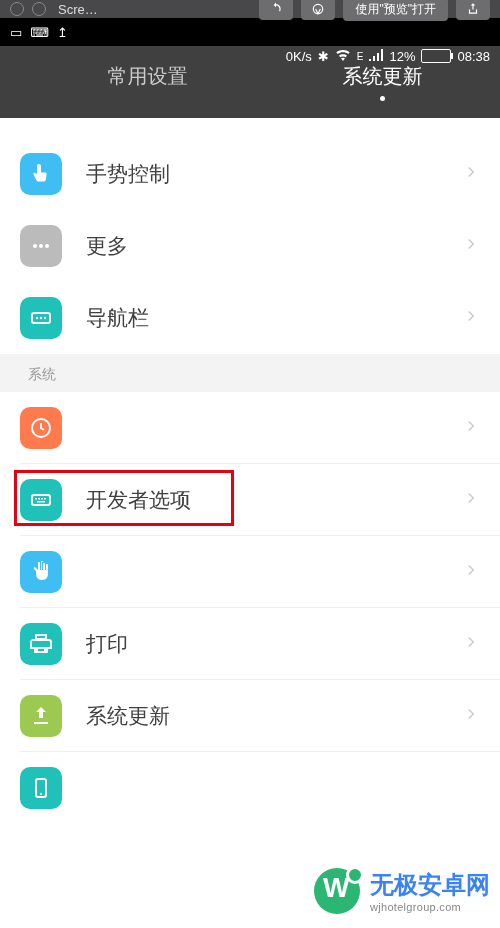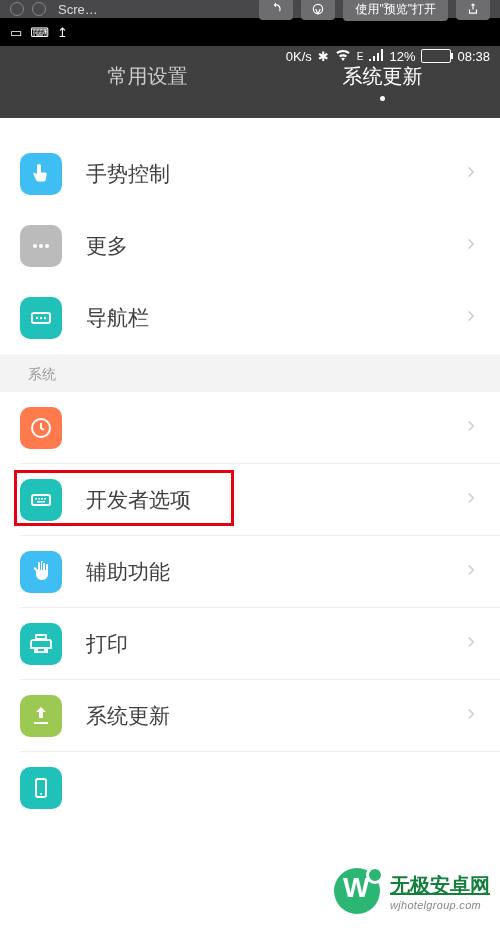--- a/index.html
+++ b/index.html
@@ -44,22 +44,22 @@
     .icon-teal { background: #1fc1b8; }
     .icon-gray { background: #bbb; }
     .icon-orange { background: #ff7a4d; }
     .icon-green { background: #9cc951; }
 
     .watermark { position: absolute; right: 10px; bottom: 14px; display: flex; align-items: center; gap: 10px; }
     .wm-logo { width: 46px; height: 46px; position: relative; }
     .wm-logo .big { width: 46px; height: 46px; border-radius: 50%; background: #2bb673; position: absolute; }
     .wm-logo .small { width: 18px; height: 18px; border-radius: 50%; background: #2bb673; position: absolute; right: -4px; top: -2px; border: 3px solid #fff; }
     .wm-logo .w { position: absolute; color: #fff; font-weight: bold; font-size: 28px; left: 9px; top: 4px; }
-    .wm-text .line1 { font-size: 20px; font-weight: 600; color: #15803d; text-decoration: underline; }
-    .wm-text .line2 { font-size: 11px; color: #888; letter-spacing: 0.3px; font-style: italic; }
+    .wm-text .line1 { font-size: 24px; font-weight: 600; color: #3b82f6; }
+    .wm-text .line2 { font-size: 11px; color: #888; letter-spacing: 0.3px; }
 
     .icon-svg { width: 24px; height: 24px; fill: #fff; }
   </style>
 </head>
 <body>
 
 <div class="mac-toolbar">
   <span class="mac-btn-circle"></span>
   <span class="mac-btn-circle"></span>
   <span class="mac-title">Scre…</span>
@@ -195,21 +195,20 @@
           <polyline points="9 6 15 12 9 18"></polyline>
         </svg></span>
   </div>
 
   <div class="row sep">
     <div class="icon-wrap icon-blue">
       <svg class="icon-svg" viewBox="0 0 24 24">
           <path d="M13 2v8h1V4c0-.6.4-1 1-1s1 .4 1 1v6h1V5c0-.6.4-1 1-1s1 .4 1 1v9c0 3-2 6-6 6s-6-3-6-6v-3l-2-2c-.4-.4-.4-1 0-1.4s1-.4 1.4 0L9 10V3c0-.6.4-1 1-1s1 .4 1 1v7h1V2c0-.6.4-1 1-1s1 .4 1 1z"></path>
         </svg>
     </div>
-    <span class="label">辅助功能</span>
     <span class="chev"><svg viewBox="0 0 24 24">
           <polyline points="9 6 15 12 9 18"></polyline>
         </svg></span>
   </div>
 
   <div class="row sep">
     <div class="icon-wrap icon-teal">
       <svg class="icon-svg" viewBox="0 0 24 24">
           <path d="M7 3h10v4H7zm-3 5h16c1 0 2 1 2 2v6h-4v4H6v-4H2v-6c0-1 1-2 2-2zm4 8h8v4H8z" fill="none" stroke="#fff" stroke-width="1.8"></path>
         </svg>

